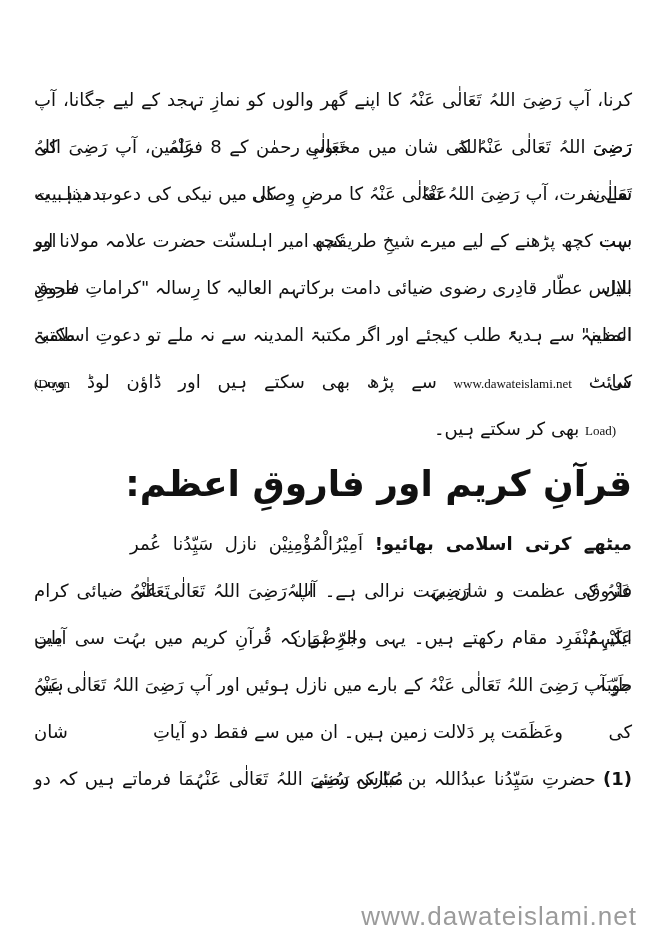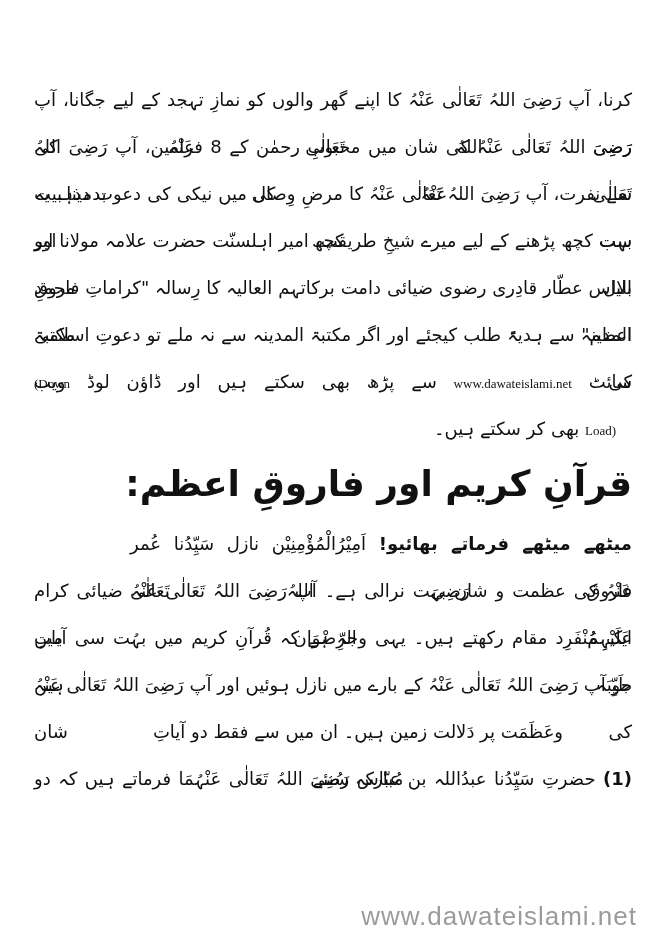--- a/index.html
+++ b/index.html
@@ -55,21 +55,21 @@
     </div>
 
     <div class="line flush-right">
       <span class="latin">Load)</span>
       <span>بھی کر سکتے ہیں۔</span>
     </div>
 
     <div class="heading">قرآنِ کریم اور فاروقِ اعظم:</div>
 
     <div class="line para-start">
-      <b>میٹھے میٹھے فرماتے بھائیو!</b>
+      <b>میٹھے کرتی اسلامی بھائیو!</b>
       <span>اَمِیْرُالْمُؤْمِنِیْن نازل سَیِّدُنا عُمر فاروق رَضِیَ اللہُ تَعَالٰی</span>
     </div>
     <div class="line">عَنْہُ کی عظمت و شان بہت نرالی ہے۔ آپ رَضِیَ اللہُ تَعَالٰی عَنْہُ ضیائی کرام عَلَیْہِمُ الرِّضْوَان میں</div>
     <div class="line">ایک مُنْفَرِد مقام رکھتے ہیں۔ یہی وجہ ہے کہ قُرآنِ کریم میں بہُت سی آیاتِ طَیِّبَہ ہیں</div>
     <div class="line">جو آپ رَضِیَ اللہُ تَعَالٰی عَنْہُ کے بارے میں نازل ہوئیں اور آپ رَضِیَ اللہُ تَعَالٰی عَنْہُ کی شان</div>
     <div class="line short-center">وعَظَمَت پر دَلالت زمین ہیں۔ ان میں سے فقط دو آیاتِ مُبارکہ سُنئے</div>
 
     <div class="line">
       <b>(1)</b>
       <span>حضرتِ سَیِّدُنا عبدُاللہ بن عبّاس رَضِیَ اللہُ تَعَالٰی عَنْہُمَا فرماتے ہیں کہ دو عالَم کے مالک و</span>

